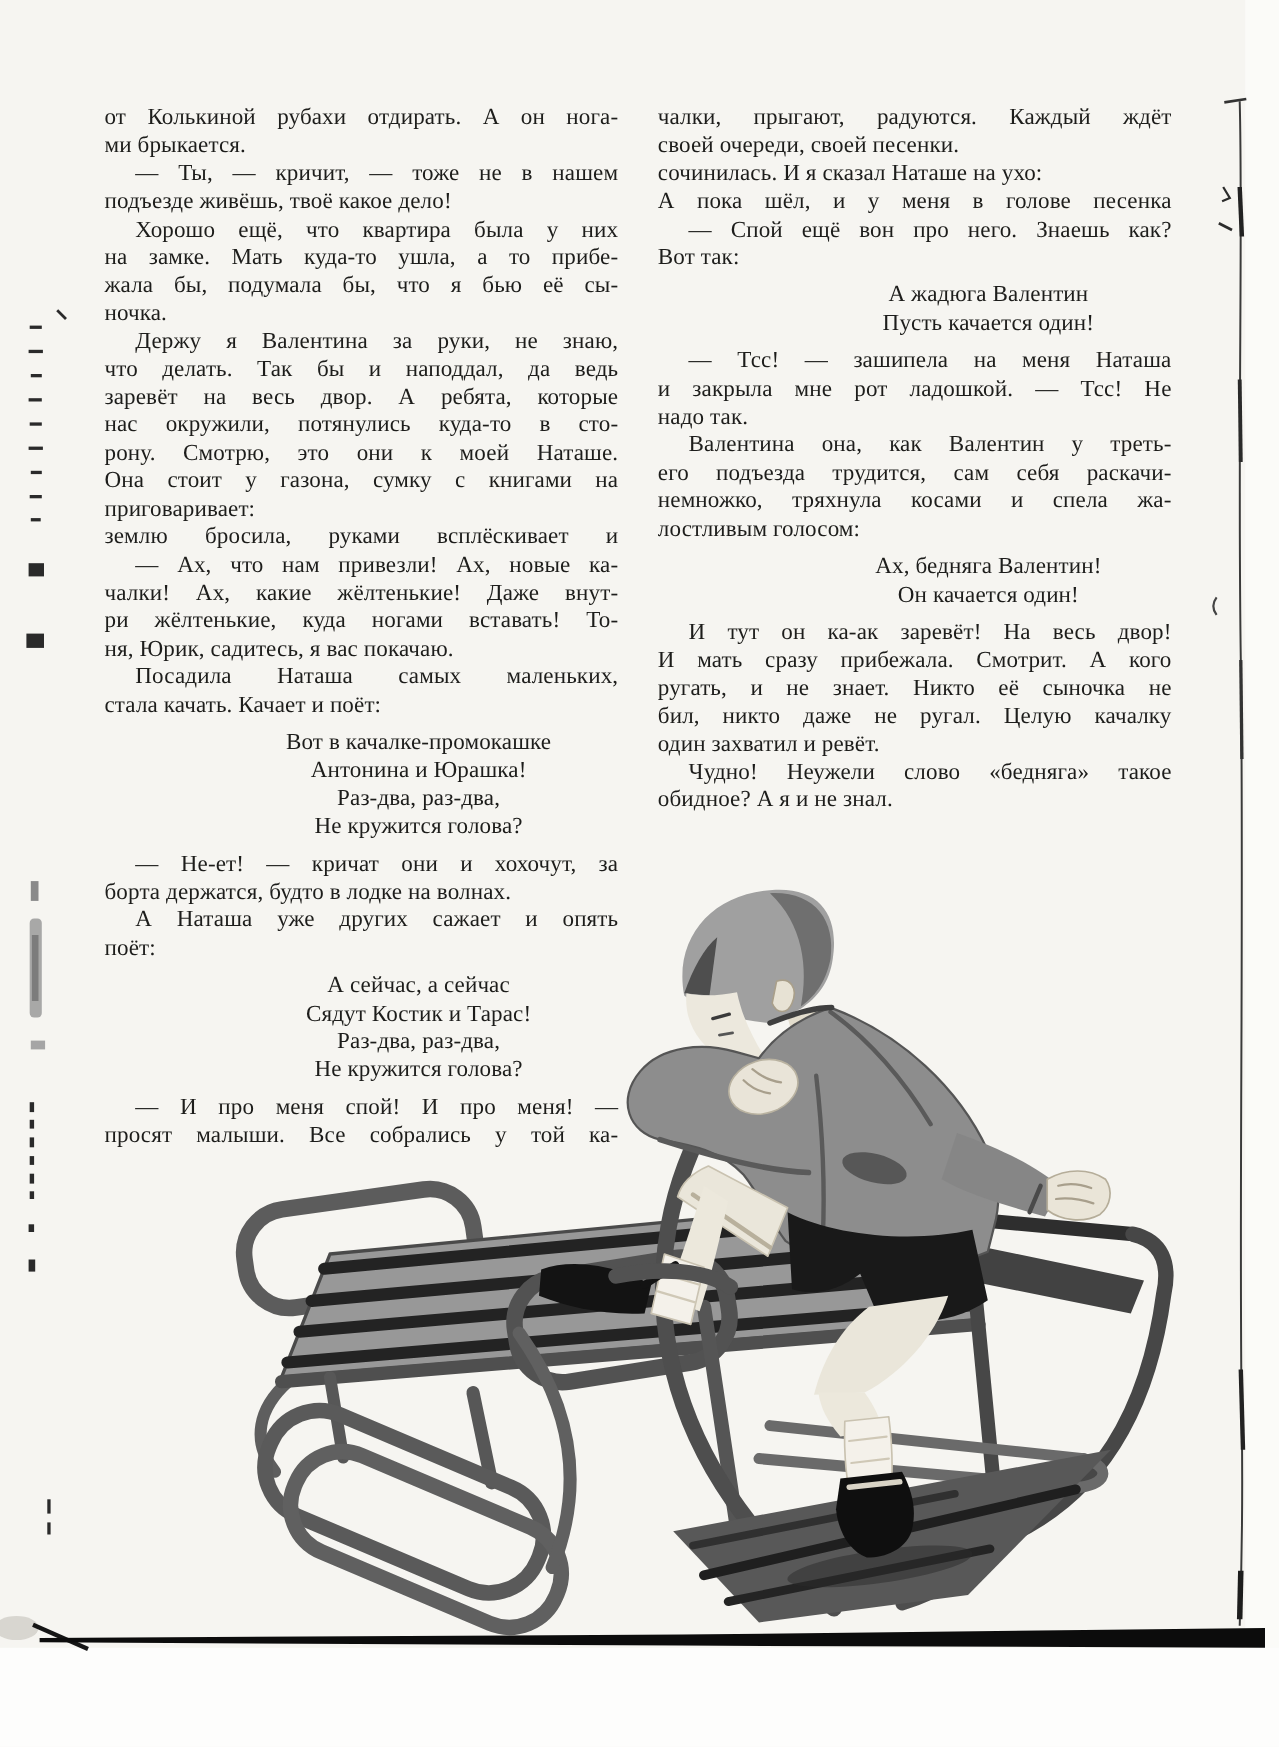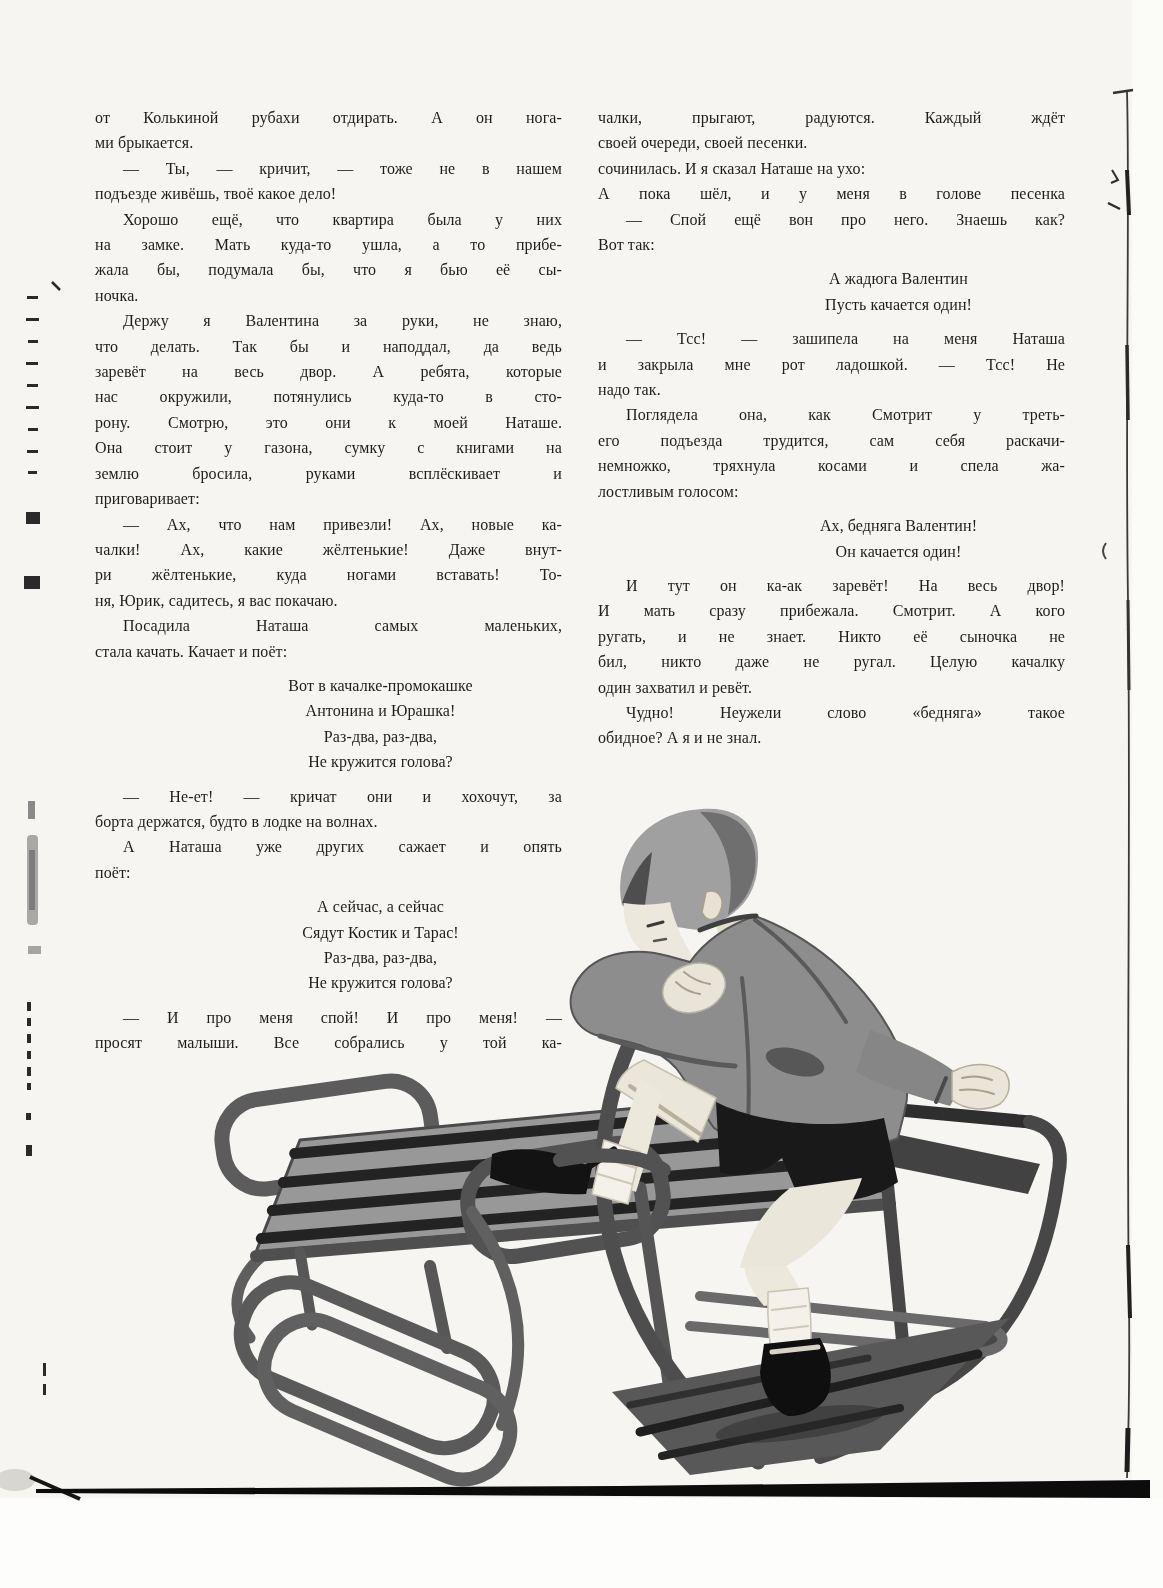--- a/index.html
+++ b/index.html
@@ -4,22 +4,22 @@
 <style>
   html,body{margin:0;padding:0}
   body{
     width:1163px;height:1588px;position:relative;overflow:hidden;
     background:#f6f5f1;
     font-family:"Liberation Serif","DejaVu Serif",serif;
   }
   .edge-strip{position:absolute;left:1132px;top:0;width:31px;height:1588px;background:#fbfbf8}
   .bottom-strip{position:absolute;left:0;top:1498px;width:1163px;height:90px;background:#fdfdfc}
   .col{
-    position:absolute;top:105px;width:467px;color:#1d1d1b;
-    font-size:16px;line-height:25.4px;letter-spacing:.1px;
+    position:absolute;top:94px;width:467px;color:#1d1d1b;
+    font-size:21px;line-height:25.4px;letter-spacing:.1px;
   }
   .col-left{left:95px}
   .col-right{left:598px}
   .line{display:block;text-align:justify;text-align-last:justify}
   .line.ll{text-align-last:auto}
   .line.ind{text-indent:28px}
   .verse{margin:9px 0}
   .verse .line{text-align:center;text-align-last:auto}
   .col-left .verse .line{padding-left:104px}
   .col-right .verse .line{padding-left:134px}
@@ -46,22 +46,22 @@
       <span class="line">жала бы, подумала бы, что я бью её сы-</span>
       <span class="line ll">ночка.</span>
     </div>
     <div class="block paragraph">
       <span class="line ind">Держу я Валентина за руки, не знаю,</span>
       <span class="line">что делать. Так бы и наподдал, да ведь</span>
       <span class="line">заревёт на весь двор. А ребята, которые</span>
       <span class="line">нас окружили, потянулись куда-то в сто-</span>
       <span class="line">рону. Смотрю, это они к моей Наташе.</span>
       <span class="line">Она стоит у газона, сумку с книгами на</span>
+      <span class="line ll">приговаривает:</span>
       <span class="line">землю бросила, руками всплёскивает и</span>
-      <span class="line ll">приговаривает:</span>
     </div>
     <div class="block paragraph">
       <span class="line ind">— Ах, что нам привезли! Ах, новые ка-</span>
       <span class="line">чалки! Ах, какие жёлтенькие! Даже внут-</span>
       <span class="line">ри жёлтенькие, куда ногами вставать! То-</span>
       <span class="line ll">ня, Юрик, садитесь, я вас покачаю.</span>
     </div>
     <div class="block paragraph">
       <span class="line ind">Посадила Наташа самых маленьких,</span>
       <span class="line ll">стала качать. Качает и поёт:</span>
@@ -107,21 +107,21 @@
     <div class="block verse">
       <span class="line">А жадюга Валентин</span>
       <span class="line">Пусть качается один!</span>
     </div>
     <div class="block paragraph">
       <span class="line ind">— Тсс! — зашипела на меня Наташа</span>
       <span class="line">и закрыла мне рот ладошкой. — Тсс! Не</span>
       <span class="line ll">надо так.</span>
     </div>
     <div class="block paragraph">
-      <span class="line ind">Поглядела она, как Смотрит у треть-</span>
+      <span class="line ind">Валентина она, как Валентин у треть-</span>
       <span class="line">его подъезда трудится, сам себя раскачи-</span>
       <span class="line">немножко, тряхнула косами и спела жа-</span>
       <span class="line ll">лостливым голосом:</span>
     </div>
     <div class="block verse">
       <span class="line">Ах, бедняга Валентин!</span>
       <span class="line">Он качается один!</span>
     </div>
     <div class="block paragraph">
       <span class="line ind">И тут он ка-ак заревёт! На весь двор!</span>

